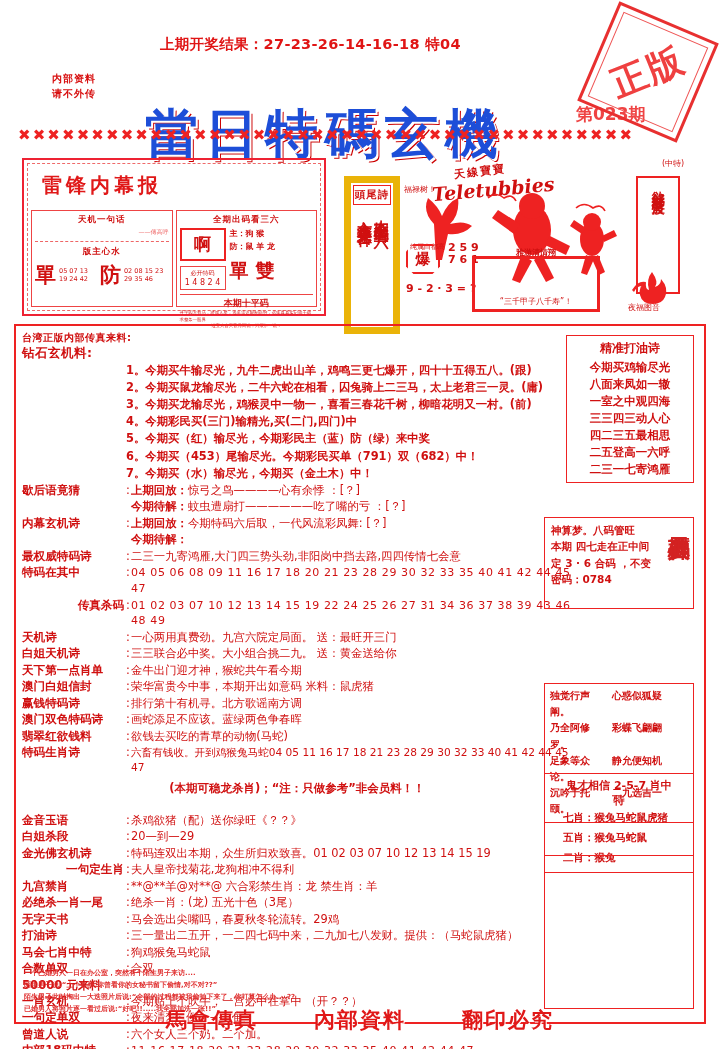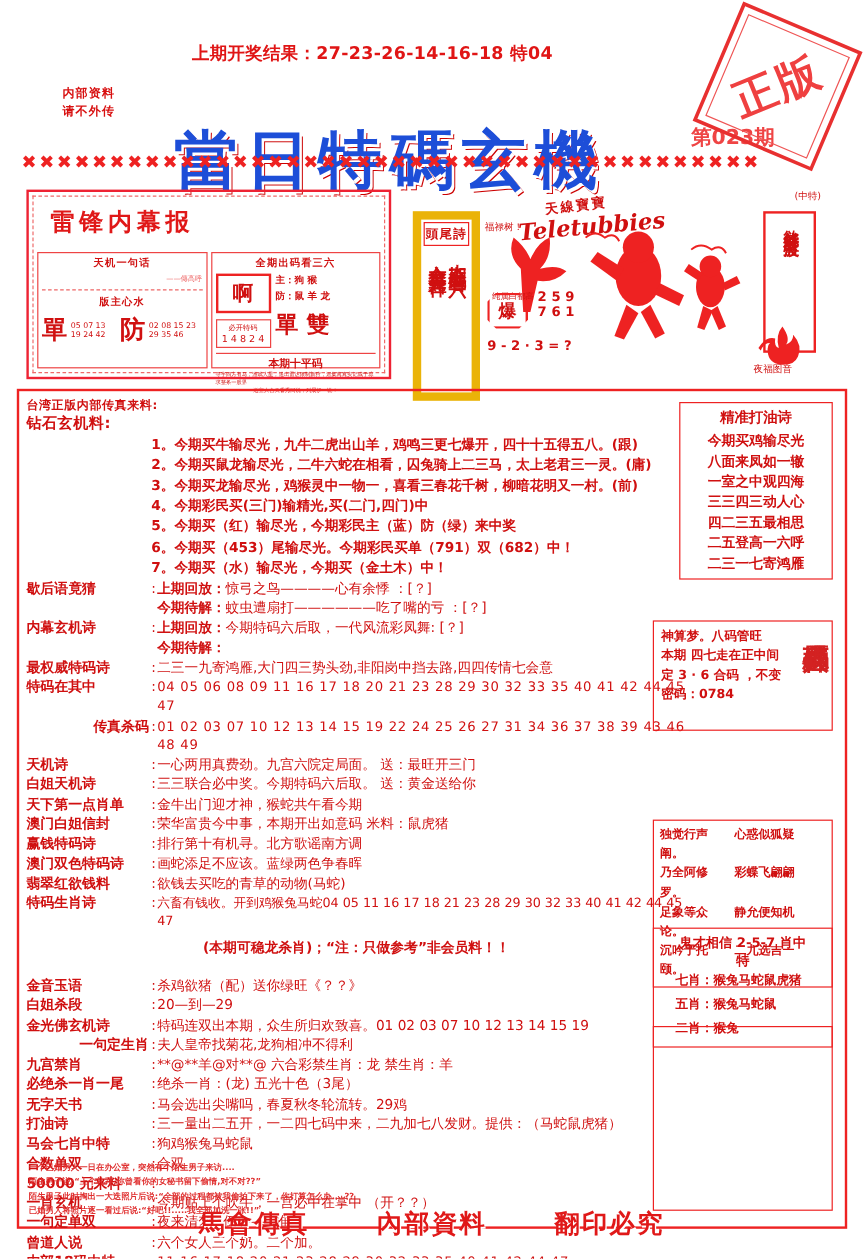--- a/index.html
+++ b/index.html
@@ -311,20 +311,24 @@
       </svg>
       <div style="position:absolute;left:6px;top:86px;font-size:7px;">纯属白都高</div>
       <div class="burst">
           <div class="oct">爆</div>
         </div>
       <div class="burstnum">
         <div>2 5 9</div>
         <div>7 6 1</div>
       </div>
       <div class="burstq">9 - 2 · 3 = ?</div>
+      <div class="frame">
+        <div class="cap">雅游清情翔</div>
+        <div class="cap2">“三千甲子八千寿”！</div>
+      </div>
     </div>
 
     <div class="corner-lbl">(中特)</div>
     <div class="side-col">
       <div class="vtext" style="font-size:13px;">欲錢看紅藍波</div>
     </div>
     <div class="flame">
       <svg width="42" height="36" viewBox="0 0 42 36">
         <path d="M22 2 q7 10 3 15 q6 -2 6 -8 q8 9 4 18 q-3 7 -12 7 q-11 0 -13 -9 q-2 -9 6 -13 q-1 7 3 8 q-3 -11 3 -18 z" fill="#e22"></path>
         <path d="M2 20 q6 -10 14 -8 l-3 4 q-6 -1 -9 6 z" fill="#e22"></path>
@@ -395,21 +399,21 @@
             <div class="val nums">01 02 03 07 10 12 13 14 15 19 22 24 25 26 27 31 34 36 37 38 39 43 46 48 49</div>
           </div>
         <div class="row">
             <div class="lab">天机诗</div>
             <span class="colon">:</span>
             <div class="val">一心两用真费劲。九宫六院定局面。  送：最旺开三门</div>
           </div>
         <div class="row">
             <div class="lab">白姐天机诗</div>
             <span class="colon">:</span>
-            <div class="val">三三联合必中奖。今期特码六后取。  送：黄金送给你</div>
+            <div class="val">三三联合必中奖。大小组合挑二九。  送：黄金送给你</div>
           </div>
         <div class="row">
             <div class="lab">天下第一点肖单</div>
             <span class="colon">:</span>
             <div class="val">金牛出门迎才神，猴蛇共午看今期</div>
           </div>
         <div class="row">
             <div class="lab">澳门白姐信封</div>
             <span class="colon">:</span>
             <div class="val">荣华富贵今中事，本期开出如意码   米料：鼠虎猪</div>

